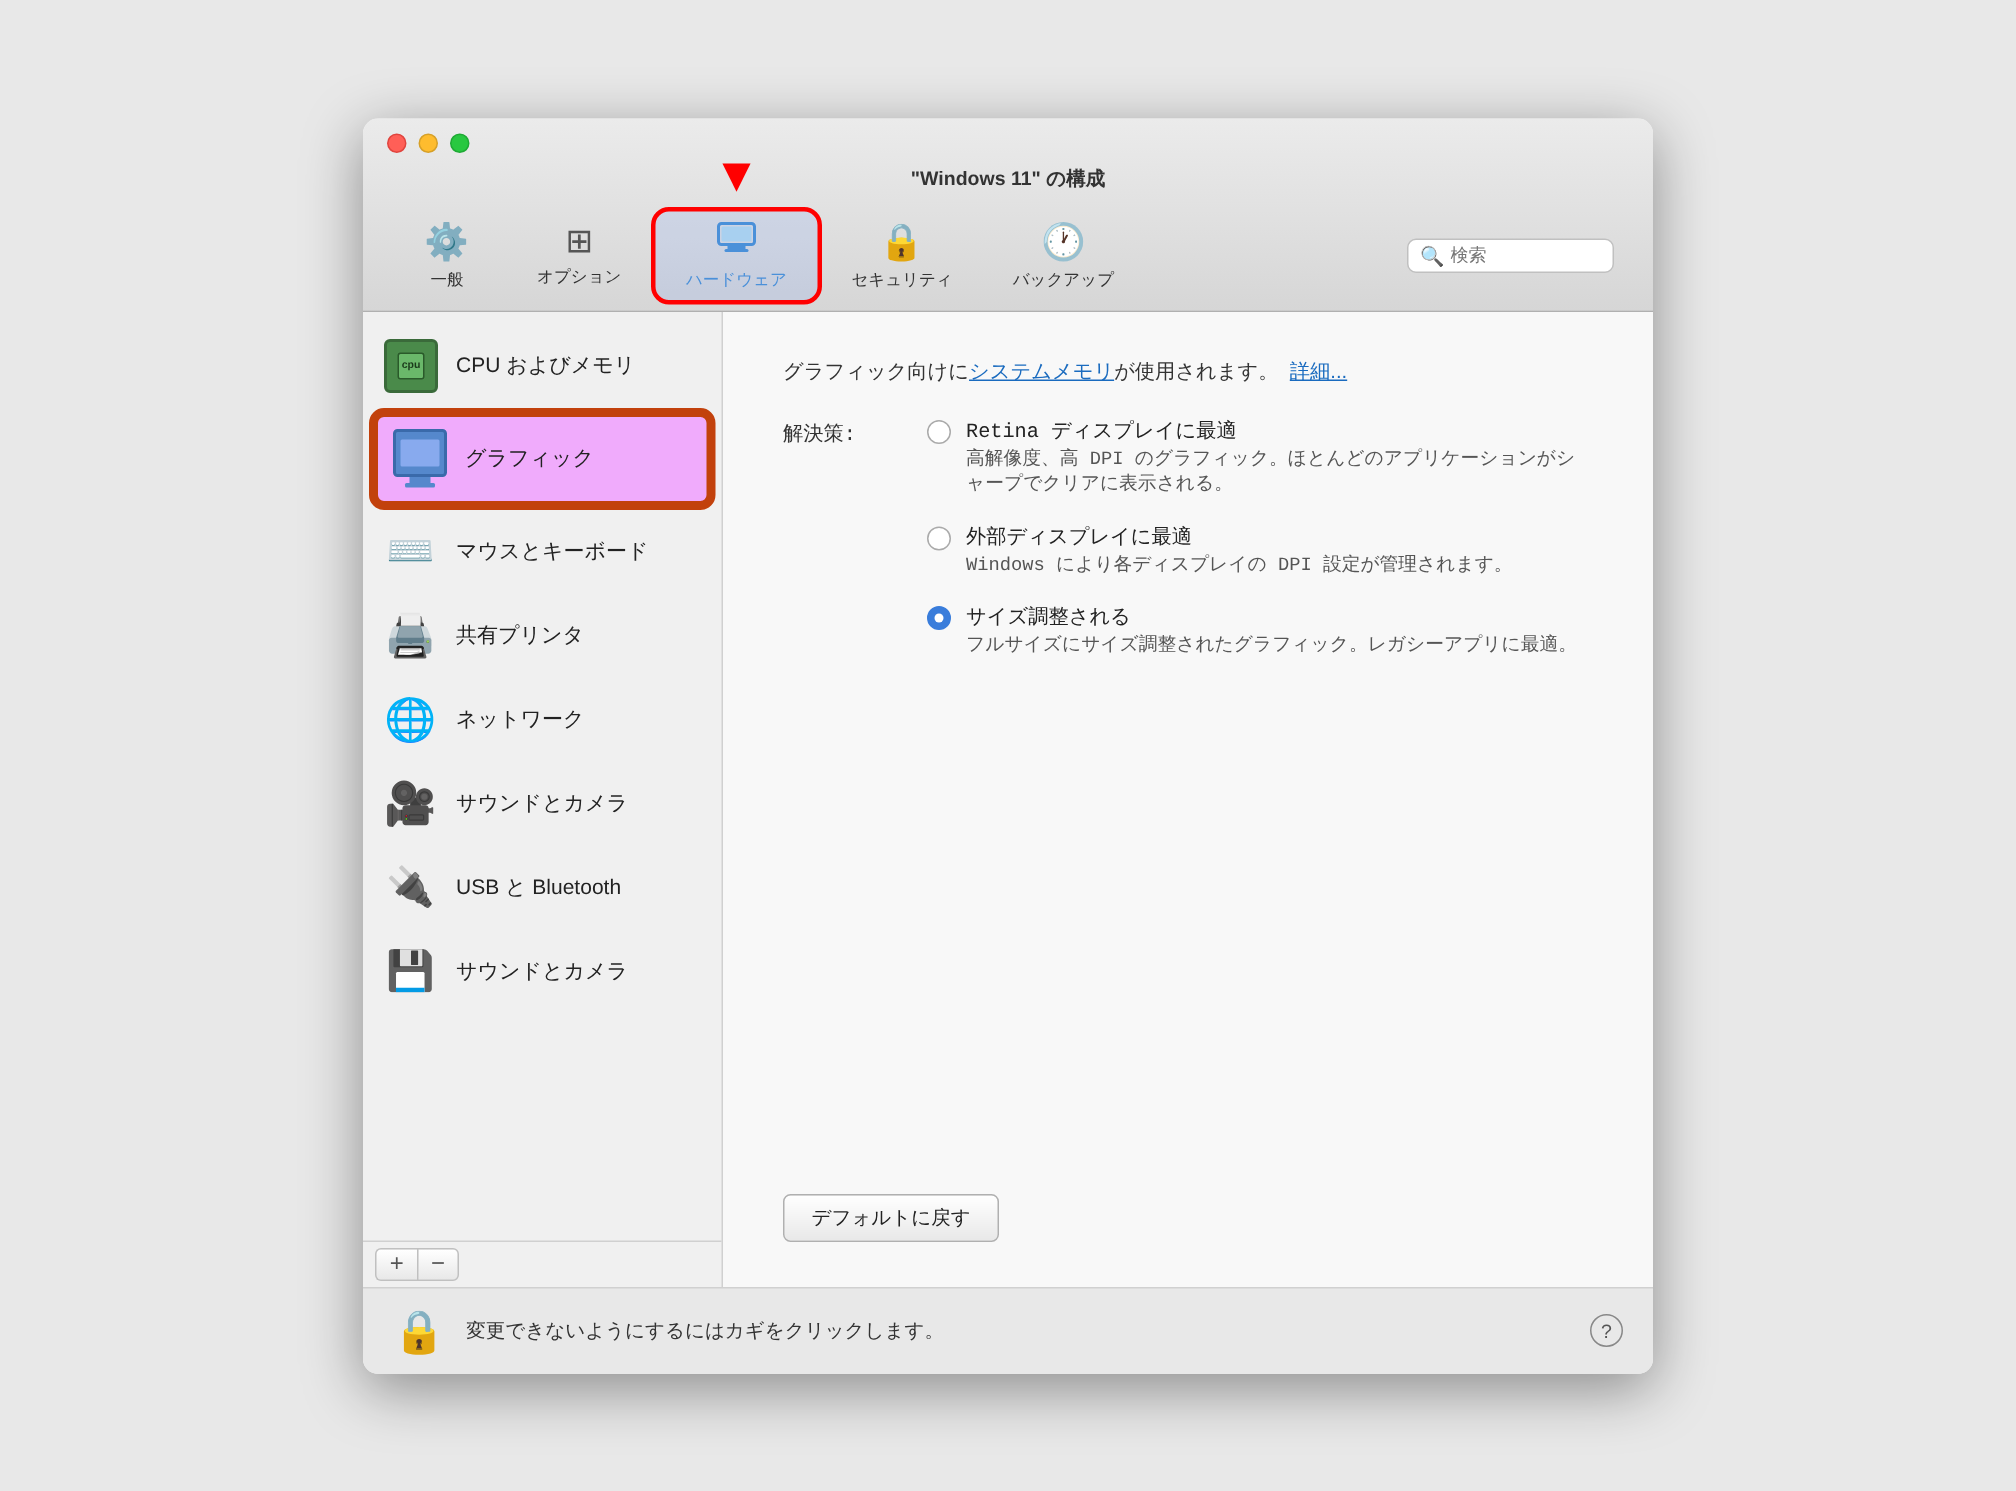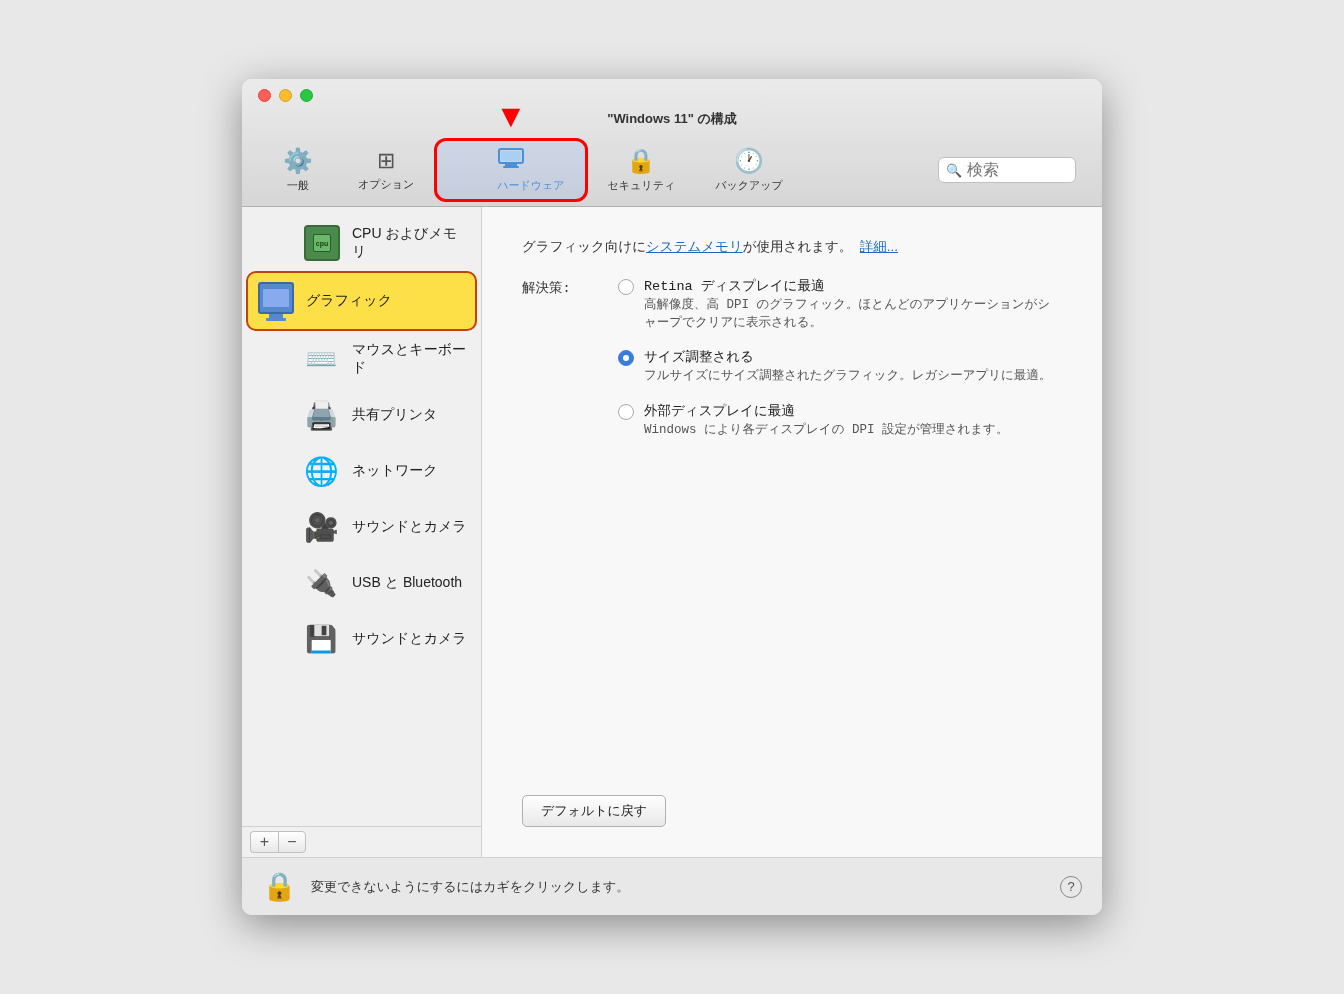--- a/index.html
+++ b/index.html
@@ -79,37 +79,36 @@
     }
     .toolbar-item.active .toolbar-icon {
       color: #4a90d9;
     }
     .toolbar-label {
       font-size: 11px;
       color: #333;
     }
     .toolbar-item.active .toolbar-label {
       color: #4a90d9;
-      margin-left: 40px;
     }
     .toolbar-spacer { flex: 1; }
     .search-box {
       display: flex;
       align-items: center;
       background: white;
       border: 1px solid #c0c0c0;
       border-radius: 6px;
       padding: 3px 8px;
       gap: 4px;
       margin-right: 10px;
     }
     .search-box input {
       border: none;
       outline: none;
-      font-size: 16px;
+      font-size: 12px;
       background: transparent;
       width: 100px;
     }
     
     .main-content {
       display: flex;
       height: 650px;
     }
     
     .sidebar {
@@ -123,21 +122,20 @@
     .sidebar-list {
       flex: 1;
       overflow-y: auto;
     }
     .sidebar-item {
       display: flex;
       align-items: center;
       padding: 10px 14px;
       cursor: pointer;
       gap: 12px;
-      margin-left: 48px;
     }
     .sidebar-item.selected {
       background: #d8d8d8;
       border-radius: 6px;
       margin: 0 4px;
       padding: 10px 10px;
     }
     .sidebar-item-icon {
       width: 36px;
       height: 36px;
@@ -437,21 +435,21 @@
         <div class="sidebar-item">
           <div class="sidebar-item-icon">
             <div class="cpu-icon">
               <div class="cpu-inner">cpu</div>
             </div>
           </div>
           <span class="sidebar-item-label">CPU およびメモリ</span>
         </div>
 
         <div class="sidebar-item-wrapper">
-          <div class="sidebar-item selected" style="border:2px solid #c2410c;border-radius:10px;background:#fde047;margin:0 4px;text-align:center;">
+          <div class="sidebar-item selected" style="border:6px solid #c2410c;border-radius:10px;background:#f0abfc;margin:0 4px;text-align:center;">
             <div class="sidebar-item-icon">
               <div style="position:relative; display:flex; flex-direction:column; align-items:center;">
                 <div class="monitor-icon">
                   <div class="monitor-screen"></div>
                 </div>
                 <div style="width:14px;height:4px;background:#5588cc;margin-top:0;"></div>
                 <div style="width:20px;height:3px;background:#5588cc;border-radius:1px;"></div>
               </div>
             </div>
             <span class="sidebar-item-label">グラフィック</span>
@@ -521,32 +519,32 @@
 
           <div class="option-row">
             <div class="radio-btn"></div>
             <div class="option-text">
               <span class="option-title">Retina ディスプレイに最適</span>
               <span class="option-desc">高解像度、高 DPI のグラフィック。ほとんどのアプリケーションがシャープでクリアに表示される。</span>
             </div>
           </div>
 
           <div class="option-row">
+            <div class="radio-btn"></div>
+            <div class="option-text">
+              <span class="option-title">外部ディスプレイに最適</span>
+              <span class="option-desc">Windows により各ディスプレイの DPI 設定が管理されます。</span>
+            </div>
+          </div>
+
+          <div class="option-row">
             <div class="radio-btn selected"></div>
             <div class="option-text">
               <span class="option-title">サイズ調整される</span>
               <span class="option-desc">フルサイズにサイズ調整されたグラフィック。レガシーアプリに最適。</span>
-            </div>
-          </div>
-
-          <div class="option-row">
-            <div class="radio-btn"></div>
-            <div class="option-text">
-              <span class="option-title">外部ディスプレイに最適</span>
-              <span class="option-desc">Windows により各ディスプレイの DPI 設定が管理されます。</span>
             </div>
           </div>
         </div>
       </div>
 
       <div class="detail-footer">
         <button class="default-btn">デフォルトに戻す</button>
       </div>
     </div>
   </div>

